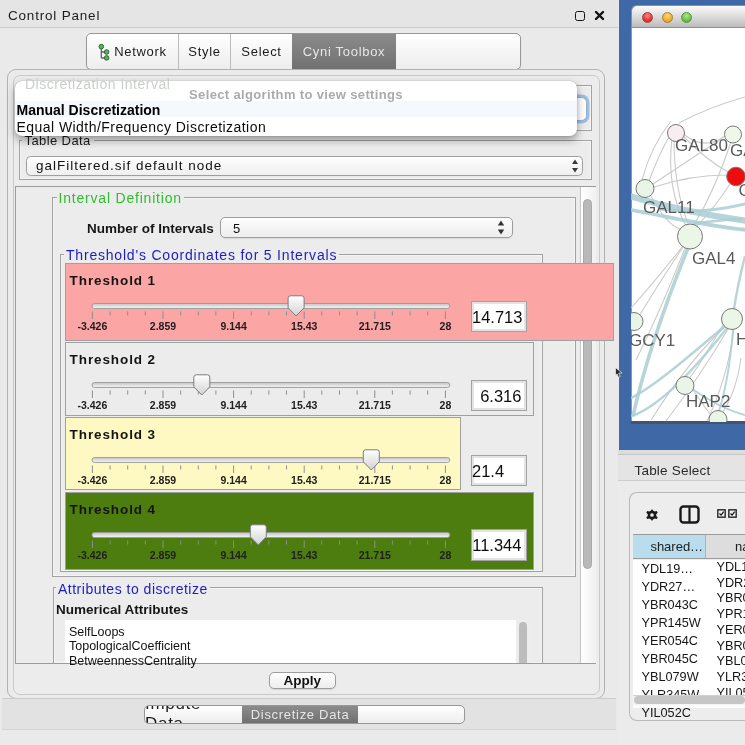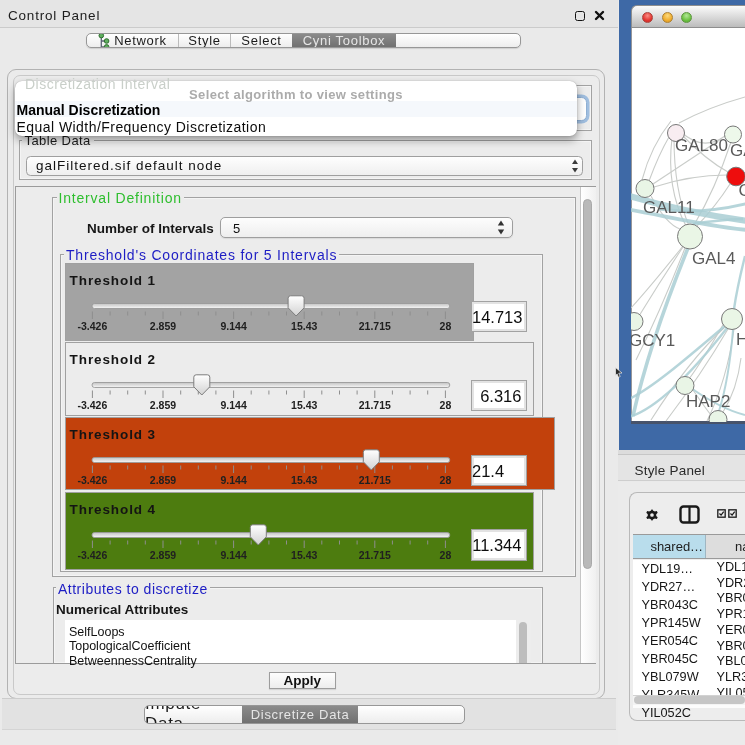--- a/index.html
+++ b/index.html
@@ -12,21 +12,21 @@
 
 <div class="abs" id="leftwin" style="left:0;top:0;width:618px;height:745px;background:#eaeaea;"></div>
 
 <div class="abs" style="left:0;top:0;width:618px;height:28px;background:#e5e5e5;border-bottom:1px solid #cbcbcb;"></div>
 <div class="abs" style="left:8px;top:8px;font-size:13.5px;letter-spacing:0.8px;color:#1c1c1c;">Control Panel</div>
 <div class="abs" style="left:575px;top:10.5px;width:10px;height:10px;border:1.6px solid #111;border-radius:2.5px;"></div>
 <svg class="abs" style="left:593.5px;top:10px;" width="11" height="11" viewBox="0 0 11 11">
   <path d="M2 2 L9 9 M9 2 L2 9" stroke="#111" stroke-width="2.4" stroke-linecap="round"></path>
 </svg>
 
-<div class="abs" style="left:86px;top:33px;width:435px;height:15px;border:1px solid #979797;border-radius:5px;background:linear-gradient(#ffffff,#ededed);box-shadow:0 1px 1px rgba(0,0,0,0.12);overflow:hidden;display:flex;">
+<div class="abs" style="left:86px;top:33px;width:435px;height:37px;border:1px solid #979797;border-radius:5px;background:linear-gradient(#ffffff,#ededed);box-shadow:0 1px 1px rgba(0,0,0,0.12);overflow:hidden;display:flex;">
   <div style="width:91px;display:flex;align-items:center;justify-content:center;font-size:13px;letter-spacing:0.7px;color:#1b1b1b;">
     <svg width="12" height="18" viewBox="0 0 12 18" style="margin-right:4px;">
       <path d="M3.3 4 V15 M3.3 9 H8.5 M3.3 15 H8.5" stroke="#5a6272" stroke-width="1.3" fill="none"></path>
       <circle cx="3.3" cy="3.6" r="2.3" fill="#5fae5f" stroke="#2e6e2e" stroke-width="1"></circle>
       <circle cx="8.6" cy="9" r="2.3" fill="#5fae5f" stroke="#2e6e2e" stroke-width="1"></circle>
       <circle cx="8.6" cy="14.9" r="2.3" fill="#5fae5f" stroke="#2e6e2e" stroke-width="1"></circle>
     </svg>Network</div>
   <div style="width:52px;border-left:1px solid #bbb;display:flex;align-items:center;justify-content:center;font-size:13px;letter-spacing:0.7px;color:#1b1b1b;">Style</div>
   <div style="width:62px;border-left:1px solid #bbb;display:flex;align-items:center;justify-content:center;font-size:13px;letter-spacing:0.7px;color:#1b1b1b;">Select</div>
   <div style="width:104px;background:linear-gradient(#8b8b8b,#717171);display:flex;align-items:center;justify-content:center;font-size:13px;letter-spacing:0.7px;color:#e6e6e6;">Cyni Toolbox</div>
@@ -62,21 +62,21 @@
 <div class="abs" style="left:219.5px;top:216.5px;width:293px;height:21.5px;border:1px solid #9e9e9e;border-radius:5px;background:linear-gradient(#fdfdfd,#eeeeee);box-shadow:0 1px 1px rgba(0,0,0,0.08);"></div>
 <div class="abs" style="left:233px;top:220.5px;font-size:13px;color:#111;">5</div>
 <svg class="abs" style="left:496px;top:220px;" width="10" height="15" viewBox="0 0 10 15">
   <path d="M5 0.5 L8.2 5.5 L1.8 5.5 Z" fill="#333"></path>
     <path d="M5 14.5 L8.2 9.5 L1.8 9.5 Z" fill="#333"></path>
 </svg>
 
 <div class="abs" style="left:59.5px;top:254px;width:483.5px;height:317.5px;border:1px solid #a2a2a2;box-shadow:inset 0 0 0 1px #f4f4f4;"></div>
 <div class="abs" style="left:64px;top:247px;background:#ececec;padding:0 2px;font-size:14px;letter-spacing:0.8px;color:#1d1dc4;">Threshold's Coordinates for 5 Intervals</div>
 
-<div class="abs" style="left:64.6px;top:263.3px;width:409px;height:77.5px;border:1px solid #a0a0a0;background:#a3a3a3;">
+<div class="abs" style="left:64.6px;top:263.3px;width:549px;height:77.5px;border:1px solid #a0a0a0;background:#fca5a5;">
   <div class="abs" style="left:4px;top:9px;font-size:13.5px;letter-spacing:0.9px;font-weight:bold;color:#141414;">Threshold 1</div>
   <svg class="abs" style="left:0;top:27px;" width="469" height="46" viewBox="0 0 469 46">
     <defs>
         <linearGradient id="tg0" x1="0" y1="0" x2="0" y2="1">
           <stop offset="0" stop-color="#c3c3c3"></stop>
           <stop offset="1" stop-color="#f7f7f7"></stop>
         </linearGradient>
     <linearGradient id="th0" x1="0" y1="0" x2="0" y2="1">
           <stop offset="0" stop-color="#ffffff"></stop>
           <stop offset="1" stop-color="#d2d2d2"></stop>
@@ -112,21 +112,21 @@
     <text x="26.4" y="39" font-size="10.5" font-weight="bold" fill="#202020" text-anchor="middle">-3.426</text>
     <text x="97.0" y="39" font-size="10.5" font-weight="bold" fill="#202020" text-anchor="middle">2.859</text>
     <text x="167.6" y="39" font-size="10.5" font-weight="bold" fill="#202020" text-anchor="middle">9.144</text>
     <text x="238.2" y="39" font-size="10.5" font-weight="bold" fill="#202020" text-anchor="middle">15.43</text>
     <text x="308.8" y="39" font-size="10.5" font-weight="bold" fill="#202020" text-anchor="middle">21.715</text>
     <text x="379.4" y="39" font-size="10.5" font-weight="bold" fill="#202020" text-anchor="middle">28</text>
     <path d="M127.8 7.2 Q127.8 4.8 130.2 4.8 L141.4 4.8 Q143.8 4.8 143.8 7.2 L143.8 16.8 L135.8 25 L127.8 16.8 Z" fill="url(#th1)" stroke="#7c7c7c" stroke-width="1"></path>
   </svg>
   <div class="abs" style="left:405.4px;top:36.5px;width:56px;height:31.5px;background:#fff;border:1px solid #a2a2a2;box-shadow:inset 0 0 0 2px #e3e3e3;font-size:16.5px;color:#0d0d0d;text-align:right;line-height:30px;padding-right:4.5px;">6.316</div>
 </div>
-<div class="abs" style="left:64.6px;top:417.1px;width:490px;height:73.0px;border:1px solid #a0a0a0;background:#c2410c;">
+<div class="abs" style="left:64.6px;top:417.1px;width:396px;height:73.0px;border:1px solid #a0a0a0;background:#fef9c3;">
   <div class="abs" style="left:4px;top:9px;font-size:13.5px;letter-spacing:0.9px;font-weight:bold;color:#141414;">Threshold 3</div>
   <svg class="abs" style="left:0;top:27px;" width="469" height="46" viewBox="0 0 469 46">
     <defs>
         <linearGradient id="tg2" x1="0" y1="0" x2="0" y2="1">
           <stop offset="0" stop-color="#c3c3c3"></stop>
           <stop offset="1" stop-color="#f7f7f7"></stop>
         </linearGradient>
     <linearGradient id="th2" x1="0" y1="0" x2="0" y2="1">
           <stop offset="0" stop-color="#ffffff"></stop>
           <stop offset="1" stop-color="#d2d2d2"></stop>
@@ -171,21 +171,21 @@
 </div>
 
 <div class="abs" style="left:53px;top:587px;width:489.5px;height:76px;border:1px solid #a2a2a2;border-bottom:none;box-shadow:inset 0 0 0 1px #f4f4f4;"></div>
 <div class="abs" style="left:56px;top:580.5px;background:#ececec;padding:0 2px;font-size:14px;letter-spacing:0.5px;color:#1d1dc4;">Attributes to discretize</div>
 <div class="abs" style="left:56px;top:602px;font-size:13.5px;font-weight:bold;color:#161616;">Numerical Attributes</div>
 <div class="abs" style="left:64.5px;top:619.5px;width:451.5px;height:43.5px;background:#fff;"></div>
 <div class="abs" style="left:69px;top:624.5px;font-size:12.5px;color:#111;line-height:14.8px;">SelfLoops<br>TopologicalCoefficient<br>BetweennessCentrality</div>
 <div class="abs" style="left:516px;top:619.5px;width:15px;height:43.5px;background:#ededed;"></div>
 <div class="abs" style="left:518.5px;top:622px;width:8.5px;height:41px;background:#bdbdbd;border-radius:5px 5px 0 0;"></div>
 
-<div class="abs" style="left:269px;top:671.5px;width:66.5px;height:17.5px;border:1px solid #9d9d9d;border-radius:0;background:linear-gradient(#fefefe,#ededed);box-shadow:0 1px 1px rgba(0,0,0,0.1);text-align:center;font-size:13.5px;font-weight:bold;color:#111;line-height:16px;">Apply</div>
+<div class="abs" style="left:269px;top:671.5px;width:66.5px;height:17.5px;border:1px solid #9d9d9d;border-radius:5px;background:linear-gradient(#fefefe,#ededed);box-shadow:0 1px 1px rgba(0,0,0,0.1);text-align:center;font-size:13.5px;font-weight:bold;color:#111;line-height:16px;">Apply</div>
 
 <div class="abs" style="left:2px;top:698px;width:614px;height:32px;background:#e2e2e2;border-top:1px solid #cccccc;border-bottom:1px solid #d4d4d4;"></div>
 <div class="abs" style="left:144px;top:704.5px;width:321px;height:19.5px;border:1px solid #979797;border-radius:5px;background:linear-gradient(#ffffff,#ededed);overflow:hidden;display:flex;">
   <div style="width:98px;display:flex;align-items:center;justify-content:center;font-size:17px;letter-spacing:0.7px;color:#1b1b1b;">Impute Data</div>
   <div style="width:116px;background:linear-gradient(#8b8b8b,#717171);display:flex;align-items:center;justify-content:center;font-size:13px;letter-spacing:0.7px;color:#e6e6e6;">Discretize Data</div>
   <div style="width:107px;border-left:1px solid #bbb;display:flex;align-items:center;justify-content:center;font-size:18px;letter-spacing:0.7px;color:#1b1b1b;margin-top:44px;">Infer Network</div>
 </div>
 
 <div class="abs" style="left:15px;top:80.5px;width:562px;height:55px;background:#fff;border-radius:7px;box-shadow:0 4px 9px rgba(0,0,0,0.38), 0 0 1px rgba(0,0,0,0.35);z-index:10;overflow:hidden;">
 <div class="abs" style="left:0;top:20px;width:562px;height:16.5px;background:#f5f8fc;"></div>
@@ -262,21 +262,21 @@
 <text x="61" y="235.5">GAL4</text>
 <text x="-2" y="318">GCY1</text>
 <text x="105" y="316.5">HIS7</text>
 <text x="55" y="378.5">HAP2</text>
 </g>
 </svg>
 <div class="abs" style="left:631px;top:421px;width:114px;height:2.5px;background:#47536b;"></div>
 
 <div class="abs" style="left:618px;top:450px;width:127px;height:4px;background:#dcdcdc;"></div>
 <div class="abs" style="left:618px;top:454px;width:127px;height:27px;background:#e4e4e4;border-top:1px solid #c6c6c6;border-bottom:1px solid #cecece;"></div>
-<div class="abs" style="left:634.5px;top:463px;font-size:13.5px;letter-spacing:0.2px;color:#2a2a2a;">Style Panel</div>
+<div class="abs" style="left:634.5px;top:463px;font-size:13.5px;letter-spacing:0.2px;color:#2a2a2a;">Table Select</div>
 <div class="abs" style="left:618px;top:482px;width:127px;height:263px;background:#ebebeb;"></div>
 
 <div class="abs" style="left:629px;top:492px;width:116px;height:229px;border:1px solid #b9b9b9;border-right:none;border-radius:8px 0 0 8px;background:#ededed;"></div>
 <svg class="abs" style="left:645px;top:507.5px;z-index:3;" width="14" height="14" viewBox="0 0 16 16">
 <path d="M8 1.2 L9.3 3.2 A5 5 0 0 1 11.2 4l2.3-.5 1 1.8-1.7 1.7a5 5 0 0 1 0 2l1.7 1.7-1 1.8-2.3-.5a5 5 0 0 1-1.9.8L8 14.8 6.7 12.8a5 5 0 0 1-1.9-.8l-2.3.5-1-1.8 1.7-1.7a5 5 0 0 1 0-2L1.5 5.3l1-1.8 2.3.5a5 5 0 0 1 1.9-.8Z" fill="#1a1a1a"></path>
 <circle cx="8" cy="8" r="2.1" fill="#ededed"></circle>
   </svg>
 <svg class="abs" style="left:678.5px;top:504.5px;z-index:3;" width="21" height="19" viewBox="0 0 21 19">
 <rect x="1.5" y="1.5" width="18" height="16" rx="3" fill="none" stroke="#1a1a1a" stroke-width="2.4"></rect>
 <line x1="10.5" y1="2" x2="10.5" y2="17" stroke="#1a1a1a" stroke-width="2.2"></line>

